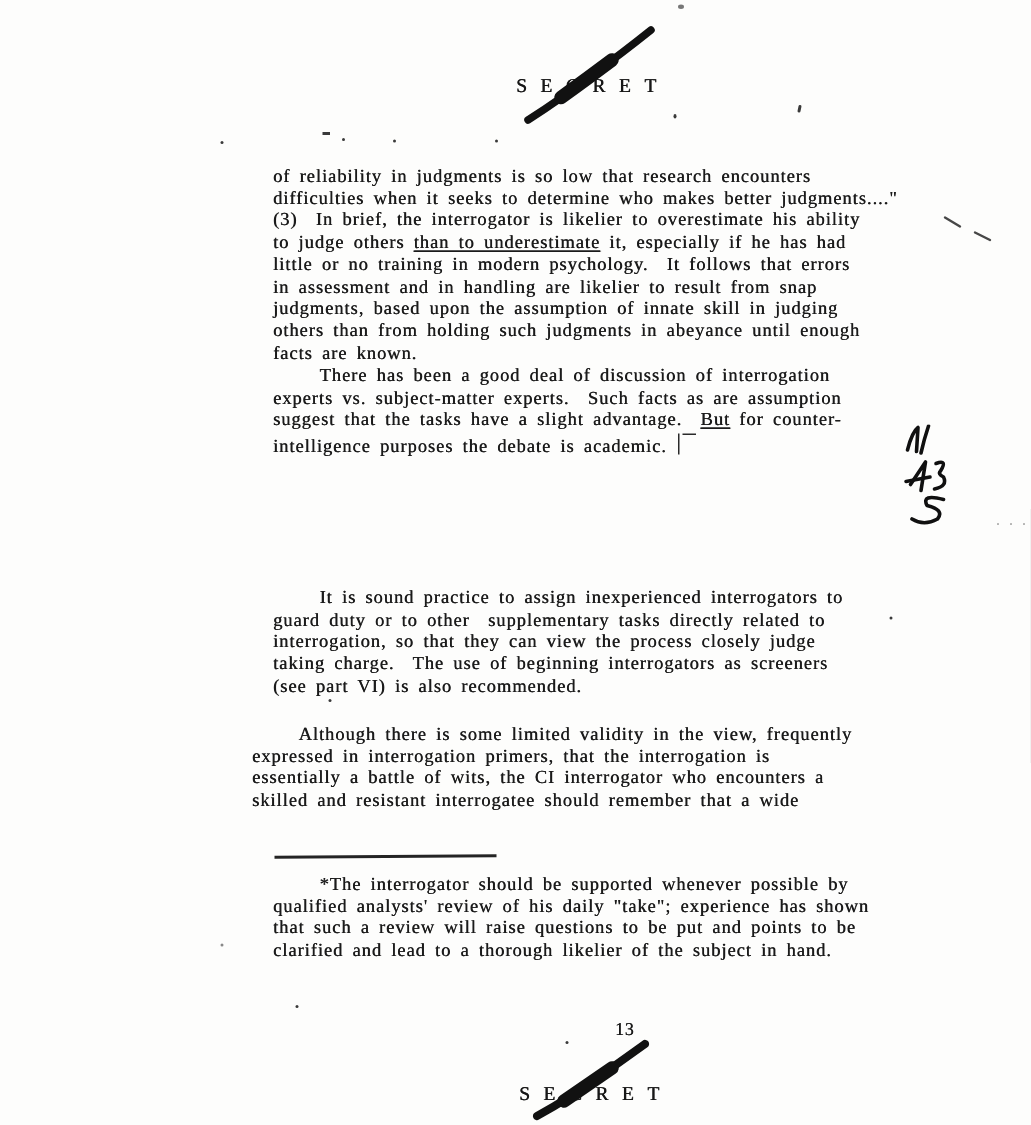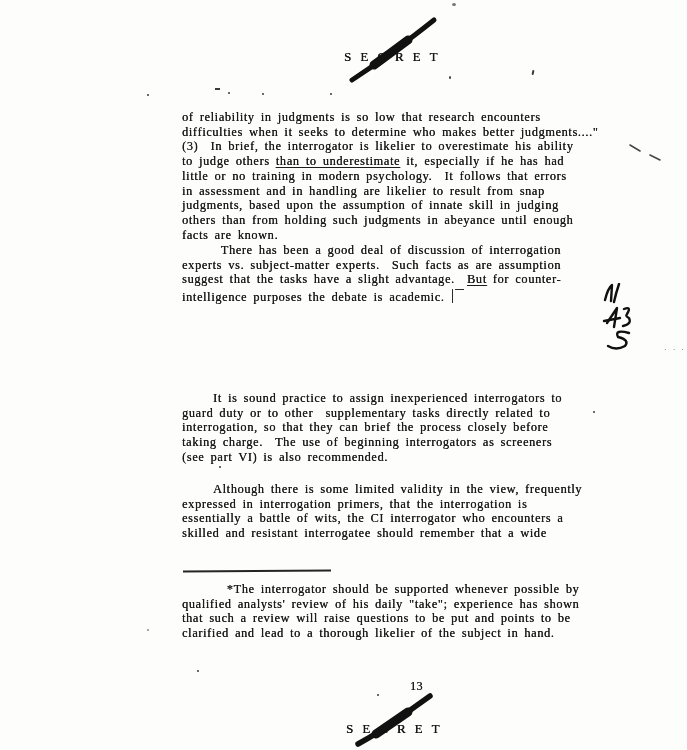--- a/index.html
+++ b/index.html
@@ -15,21 +15,21 @@
   }
   .para { position: absolute; }
   .para .line {
     white-space: pre;
     line-height: 14.7px;
     font-size: 12.3px;
     letter-spacing: 0.65px;
     word-spacing: 2.4px;
     text-shadow: 0.25px 0 0 currentColor;
   }
-  .indent { padding-left: 31px; text-align: right; }
+  .indent { padding-left: 31px; }
   .u { text-decoration: underline; text-underline-offset: 2px; }
   .stamp {
     position: absolute;
     font-size: 13px;
     letter-spacing: 9px;
     color: #171717;
     text-shadow: 0.3px 0 0 currentColor;
     white-space: pre;
   }
   .pagenum {
@@ -117,26 +117,26 @@
   <svg class="pencil-svg" style="left:628px; top:143px;" width="44" height="20" viewBox="0 0 44 20">
     <g fill="none" stroke="#474747" stroke-width="1.6" stroke-linecap="round">
       <path d="M2,2 L12,8"></path>
       <path d="M22,12 L32,17"></path>
     </g>
   </svg>
 
   <div class="para" style="left:182px; top:391px;">
     <div class="line indent">It is sound practice to assign inexperienced interrogators to</div>
     <div class="line">guard duty or to other  supplementary tasks directly related to</div>
-    <div class="line">interrogation, so that they can brief the process closely before</div>
+    <div class="line">interrogation, so that they can view the process closely judge</div>
     <div class="line">taking charge.  The use of beginning interrogators as screeners</div>
     <div class="line">(see part VI) is also recommended.</div>
   </div>
 
-  <div class="para" style="left:182px; top:482px;">
+  <div class="para" style="left:168px; top:482px;">
     <div class="line indent">Although there is some limited validity in the view, frequently</div>
     <div class="line">expressed in interrogation primers, that the interrogation is</div>
     <div class="line">essentially a battle of wits, the CI interrogator who encounters a</div>
     <div class="line">skilled and resistant interrogatee should remember that a wide</div>
   </div>
 
   <div class="fnrule"></div>
 
   <div class="para" style="left:182px; top:582px;">
     <div class="line indent">*The interrogator should be supported whenever possible by</div>

